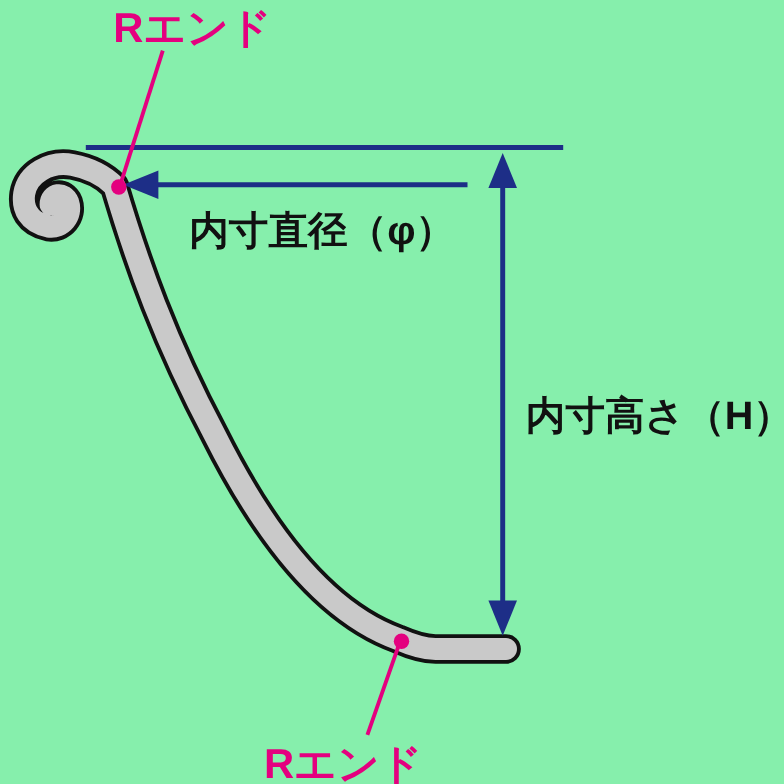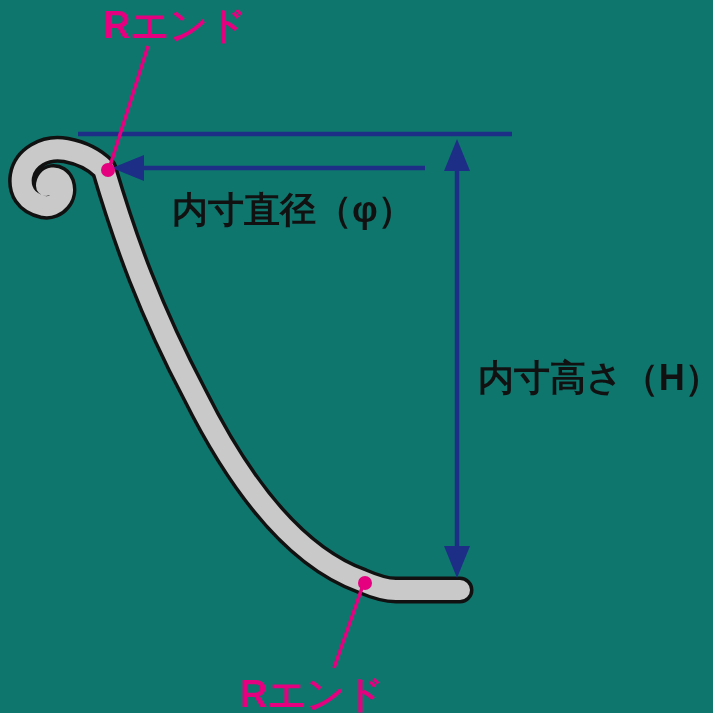--- a/index.html
+++ b/index.html
@@ -4,21 +4,21 @@
 <style>
   html, body {
     margin: 0;
     padding: 0;
     background: #ffffff;
   }
   .canvas {
     position: relative;
     width: 713px;
     height: 713px;
-    background: #0f766e;
+    background: #86efac;
     overflow: hidden;
     font-family: "Liberation Sans", sans-serif;
   }
   svg { display: block; }
 
   .pot-outline {
     fill: none;
     stroke: var(--outline, #111111);
     stroke-width: 27;
     stroke-linecap: round;

